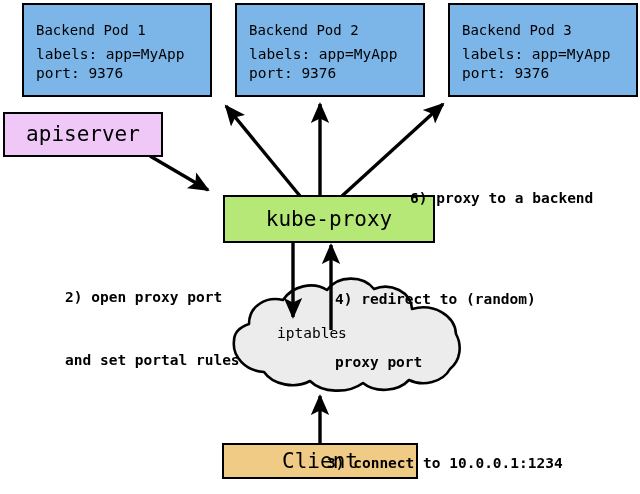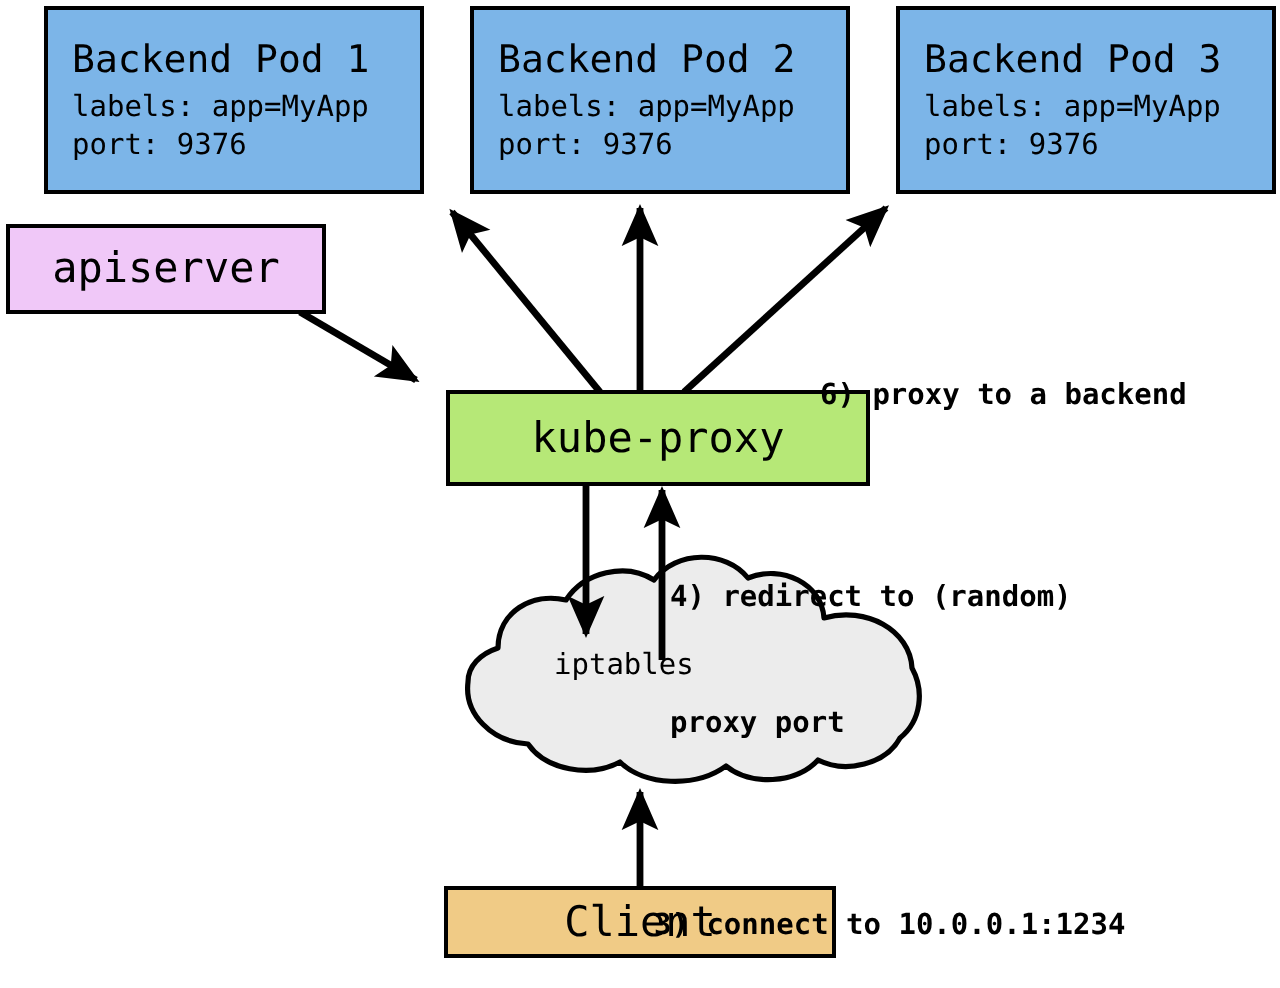--- a/index.html
+++ b/index.html
@@ -29,21 +29,21 @@
     z-index: 5;
     display: flex;
     flex-direction: column;
     justify-content: center;
   }
   .pod-box {
     background: #7cb5e8;
     padding-left: 12px;
   }
   .pod-title {
-    font-size: 19px;
+    font-size: 14px;
     line-height: 26px;
     color: #000000;
     white-space: nowrap;
     letter-spacing: 0px;
     margin-bottom: 2px;
   }
   .pod-line {
     font-size: 14.5px;
     line-height: 19px;
     color: #000000;
@@ -150,20 +150,24 @@
     <div class="node-label">kube-proxy</div>
   </div>
 
   <div class="cloud-label" id="iptables-label" style="left:277px; top:325px;">iptables</div>
 
   <div class="node plain-box" id="client-node" style="left:222px; top:443px; width:196px; height:36px;">
     <div class="node-label">Client</div>
   </div>
 
 
+  <div class="step-label" style="left:65px; top:245px;">
+    <div>2) open proxy port</div>
+    <div>and set portal rules</div>
+  </div>
 
   <div class="step-label" style="left:327px; top:411px;">
     <div>3) connect to 10.0.0.1:1234</div>
   </div>
 
   <div class="step-label" style="left:335px; top:247px;">
     <div>4) redirect to (random)</div>
     <div>proxy port</div>
   </div>
 

